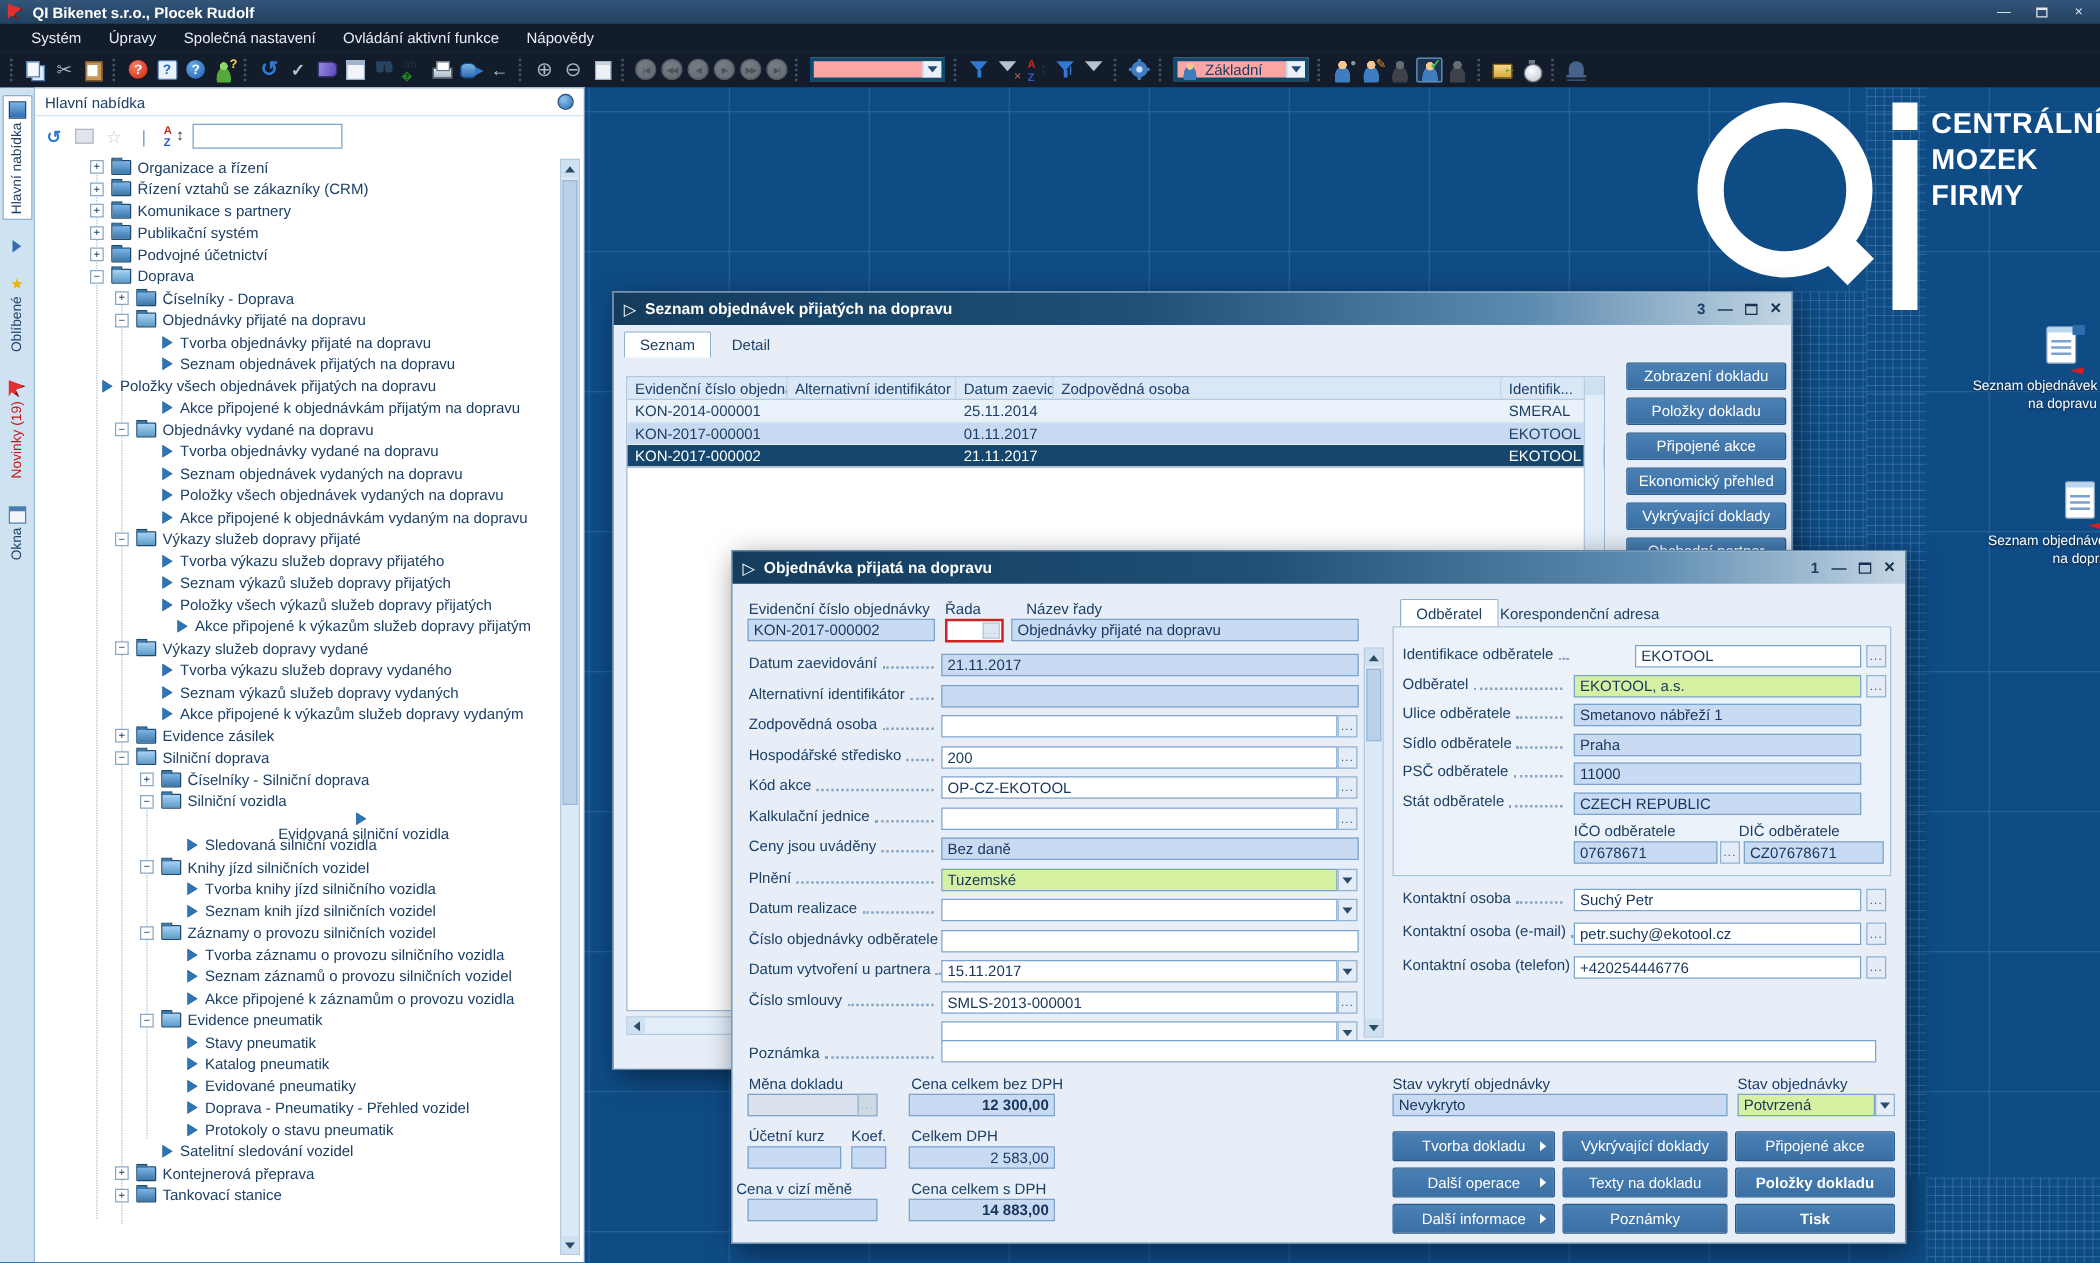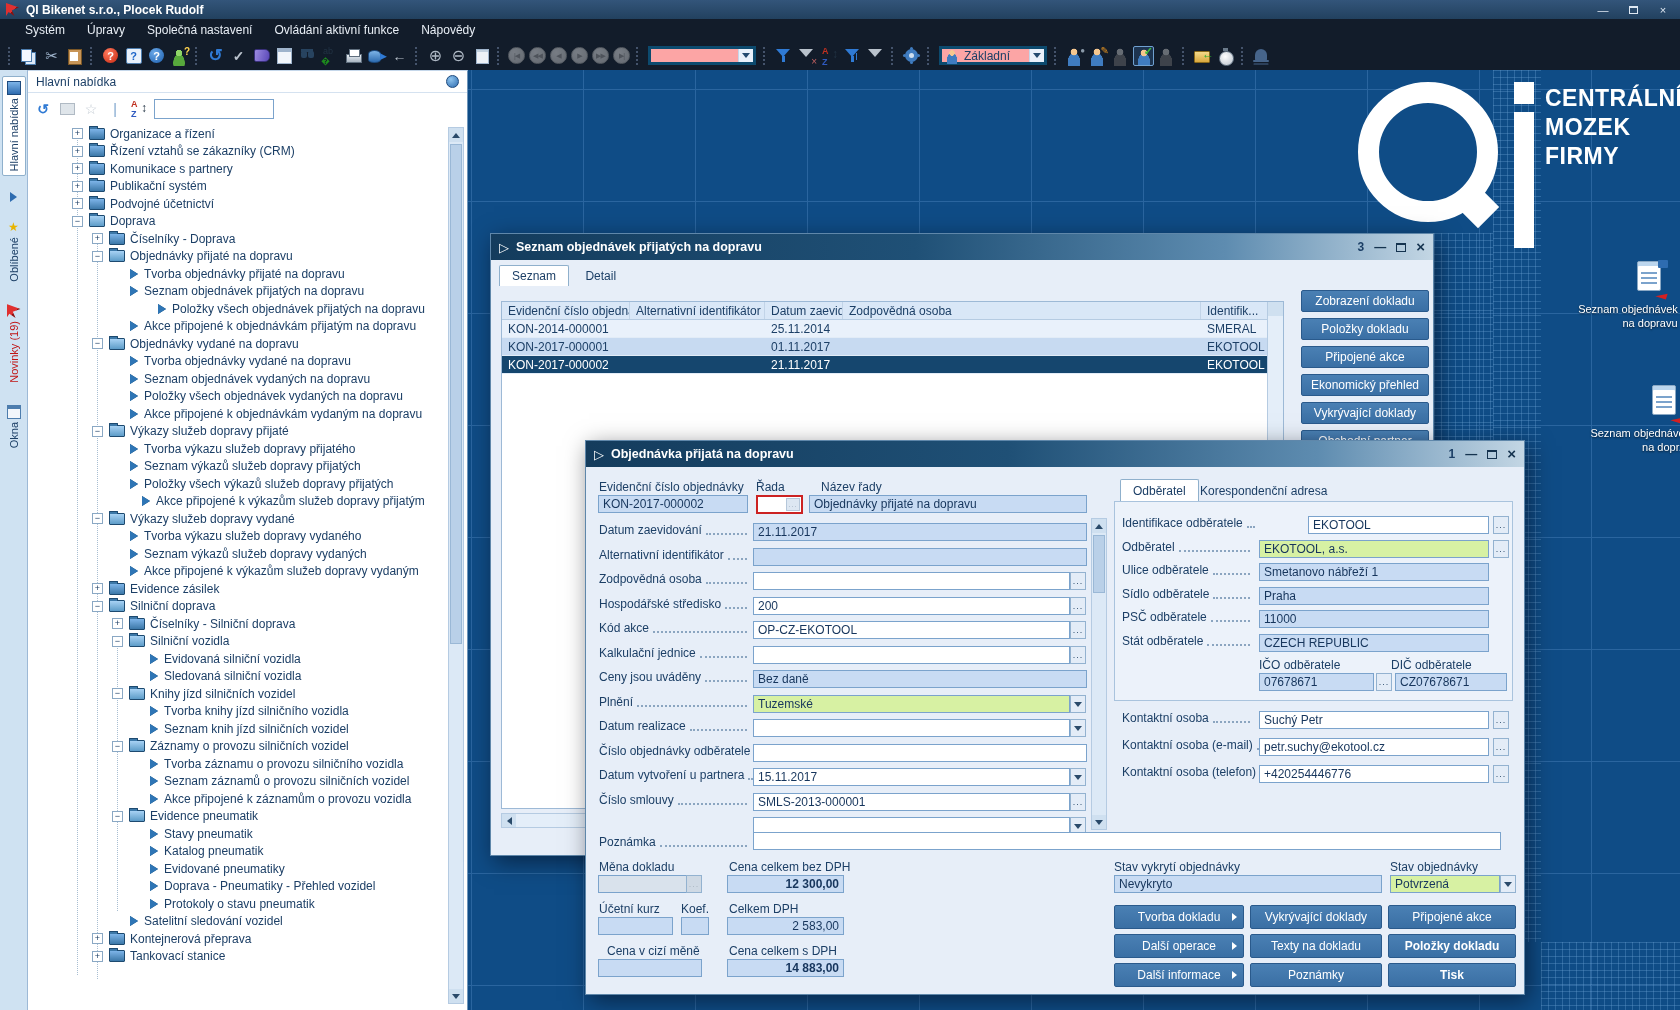--- a/index.html
+++ b/index.html
@@ -374,21 +374,21 @@
         <div class="trow" style="padding-left: 84px;">
           <span class="tsp"></span>
           <span class="tleaf"></span>
           <span class="tlabel">Tvorba objednávky přijaté na dopravu</span>
         </div>
         <div class="trow" style="padding-left: 84px;">
           <span class="tsp"></span>
           <span class="tleaf"></span>
           <span class="tlabel">Seznam objednávek přijatých na dopravu</span>
         </div>
-        <div class="trow" style="padding-left: 112px;">
+        <div class="trow" style="padding-left: 36px;">
           <span class="tsp"></span>
           <span class="tleaf"></span>
           <span class="tlabel">Položky všech objednávek přijatých na dopravu</span>
         </div>
         <div class="trow" style="padding-left: 84px;">
           <span class="tsp"></span>
           <span class="tleaf"></span>
           <span class="tlabel">Akce připojené k objednávkám přijatým na dopravu</span>
         </div>
         <div class="trow" style="padding-left: 64px;">
@@ -474,21 +474,21 @@
         <div class="trow" style="padding-left: 84px;">
           <span class="texp">+</span>
           <span class="tfold"></span>
           <span class="tlabel">Číselníky - Silniční doprava</span>
         </div>
         <div class="trow" style="padding-left: 84px;">
           <span class="texp">−</span>
           <span class="tfold open"></span>
           <span class="tlabel">Silniční vozidla</span>
         </div>
-        <div class="trow" style="padding-left: 104px;">
+        <div class="trow" style="padding-left: 104px; flex-direction: column;">
           <span class="tsp"></span>
           <span class="tleaf"></span>
           <span class="tlabel">Evidovaná silniční vozidla</span>
         </div>
         <div class="trow" style="padding-left: 104px;">
           <span class="tsp"></span>
           <span class="tleaf"></span>
           <span class="tlabel">Sledovaná silniční vozidla</span>
         </div>
         <div class="trow" style="padding-left: 84px;">
@@ -880,21 +880,21 @@
     <span class="sfx" style="left:100px; top:434px; background:#cfd9e4; color:#aab6c2;">...</span>
     <div class="field blue num bold" style="left:141px; top:434px; width:117px;">12 300,00</div>
 
     <span class="flabel" style="left:13px; top:460px;">Účetní kurz</span>
     <span class="flabel" style="left:95px; top:460px;">Koef.</span>
     <span class="flabel" style="left:143px; top:460px;">Celkem DPH</span>
     <div class="field blue" style="left:12px; top:476px; width:75px;"></div>
     <div class="field blue" style="left:95px; top:476px; width:28px;"></div>
     <div class="field blue num" style="left:141px; top:476px; width:117px;">2 583,00</div>
 
-    <span class="flabel" style="left:21px; top:502px;">Cena v cizí měně</span>
+    <span class="flabel" style="left:3px; top:502px;">Cena v cizí měně</span>
     <span class="flabel" style="left:143px; top:502px;">Cena celkem s DPH</span>
     <div class="field blue" style="left:12px; top:518px; width:104px;"></div>
     <div class="field blue num bold" style="left:141px; top:518px; width:117px;">14 883,00</div>
 
     <span class="flabel" style="left:528px; top:418px;">Stav vykrytí objednávky</span>
     <span class="flabel" style="left:804px; top:418px;">Stav objednávky</span>
     <div class="field blue" style="left:528px; top:434px; width:268px;">Nevykryto</div>
     <div class="field green" style="left:804px; top:434px; width:110px;">Potvrzená</div>
     <span class="sfx" style="left:914px; top:434px;">
         <span class="arr-d"></span>

